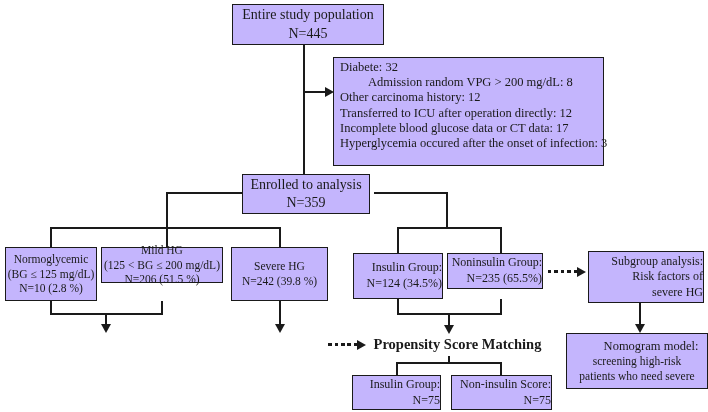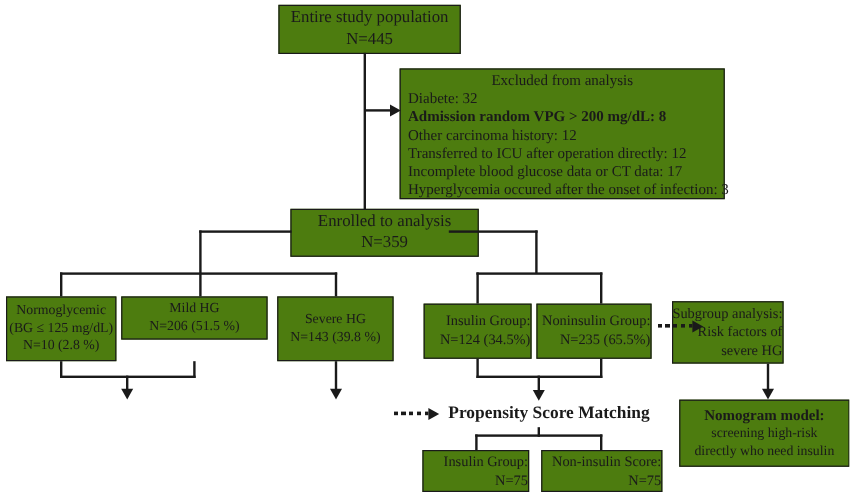--- a/index.html
+++ b/index.html
@@ -2,29 +2,29 @@
 <html><head>
 <meta charset="utf-8">
 <style>
   html,body{margin:0;padding:0;background:#ffffff;}
   #canvas{
     position:relative;width:708px;height:412px;background:#ffffff;
     font-family:"Liberation Serif","DejaVu Serif",serif;color:#1a1a1a;
     overflow:hidden;
   }
   .box{
-    position:absolute;border:1.5px solid #1a1a1a;background:#4d7c0f;
+    position:absolute;border:1.5px solid #1a1a1a;background:#c4b5fd;
     display:flex;flex-direction:column;align-items:center;justify-content:center;
     text-align:center;box-sizing:border-box;line-height:1.3;
   }
   .box div{white-space:nowrap;}
   .f14{font-size:14px;}
   .f12{font-size:12px;align-items:flex-end;}
   .f11{font-size:11.5px;}
-  .bold{font-weight:bold;}
+  .bold{font-weight:normal;margin-left:28px;}
   .hline,.vline{position:absolute;background:#1a1a1a;}
   .hline{height:2px;}
   .vline{width:2px;}
   .arrow-down{
     position:absolute;width:0;height:0;
     border-left:5px solid transparent;border-right:5px solid transparent;
     border-top:9px solid #1a1a1a;
   }
   .arrow-right{
     position:absolute;width:0;height:0;
@@ -50,61 +50,61 @@
 <body>
 
 <div id="canvas">
 
   <div class="box f14" style="left:232px;top:4px;width:152px;height:41px;">
     <div>Entire study population</div>
     <div>N=445</div>
   </div>
 
   <div class="box" id="excluded-box" style="left:333px;top:57px;width:271px;height:109px;">
-    <div class="ex-title">Excluded from analysis</div>
     <div>Diabete: 32</div>
     <div class="bold">Admission random VPG &gt; 200 mg/dL: 8</div>
     <div>Other carcinoma history: 12</div>
     <div>Transferred to ICU after operation directly: 12</div>
     <div>Incomplete blood glucose data or CT data: 17</div>
     <div>Hyperglycemia occured after the onset of infection: 3</div>
   </div>
 
-  <div class="box f14" style="left:242px;top:174px;width:157px;height:40px;">
+  <div class="box f14" style="left:242px;top:174px;width:128px;height:40px;">
     <div>Enrolled to analysis</div>
     <div>N=359</div>
   </div>
 
   <div class="box f11" style="left:5px;top:247px;width:92px;height:54px;">
     <div>Normoglycemic</div>
     <div>(BG ≤ 125 mg/dL)</div>
     <div>N=10 (2.8 %)</div>
   </div>
 
   <div class="box f11" style="left:101px;top:247px;width:122px;height:36px;">
     <div>Mild HG</div>
+    <div>(125 &lt; BG ≤ 200 mg/dL)</div>
     <div>N=206 (51.5 %)</div>
   </div>
 
   <div class="box f11" style="left:231px;top:247px;width:97px;height:54px;">
     <div>Severe HG</div>
-    <div>N=143 (39.8 %)</div>
+    <div>N=242 (39.8 %)</div>
   </div>
 
   <div class="box f12" style="left:353px;top:253px;width:90px;height:46px;">
     <div>Insulin Group:</div>
     <div>N=124 (34.5%)</div>
   </div>
 
-  <div class="box f12" style="left:447px;top:253px;width:96px;height:46px;">
+  <div class="box f12" style="left:447px;top:253px;width:96px;height:36px;">
     <div>Noninsulin Group:</div>
     <div>N=235 (65.5%)</div>
   </div>
 
-  <div class="box f12" style="left:560px;top:251px;width:93px;height:52px;">
+  <div class="box f12" style="left:588px;top:251px;width:116px;height:52px;">
     <div>Subgroup analysis:</div>
     <div>Risk factors of</div>
     <div>severe HG</div>
   </div>
 
 
   <div id="psm-label" style="left:370px;top:336px;width:175px;">Propensity Score Matching</div>
 
   <div class="box f12" style="left:352px;top:375px;width:89px;height:35px;">
     <div>Insulin Group:</div>
@@ -112,21 +112,21 @@
   </div>
 
   <div class="box f12" style="left:451px;top:375px;width:101px;height:35px;">
     <div>Non-insulin Score:</div>
     <div>N=75</div>
   </div>
 
   <div class="box f11" style="left:566px;top:333px;width:142px;height:56px;">
     <div class="bold" style="font-size:12.5px;">Nomogram model:</div>
     <div>screening high-risk</div>
-    <div>directly who need insulin</div>
+    <div>patients who need severe</div>
   </div>
 
   <div class="vline" style="left:303px;top:44px;height:131px;"></div>
   <div class="hline" style="left:304px;top:91px;width:22px;"></div>
   <div class="arrow-right" style="left:325px;top:87px;"></div>
 
   <div class="hline" style="left:166px;top:192px;width:77px;"></div>
   <div class="vline" style="left:166px;top:192px;height:55px;"></div>
   <div class="hline" style="left:50px;top:227px;width:231px;"></div>
   <div class="vline" style="left:50px;top:227px;height:20px;"></div>

